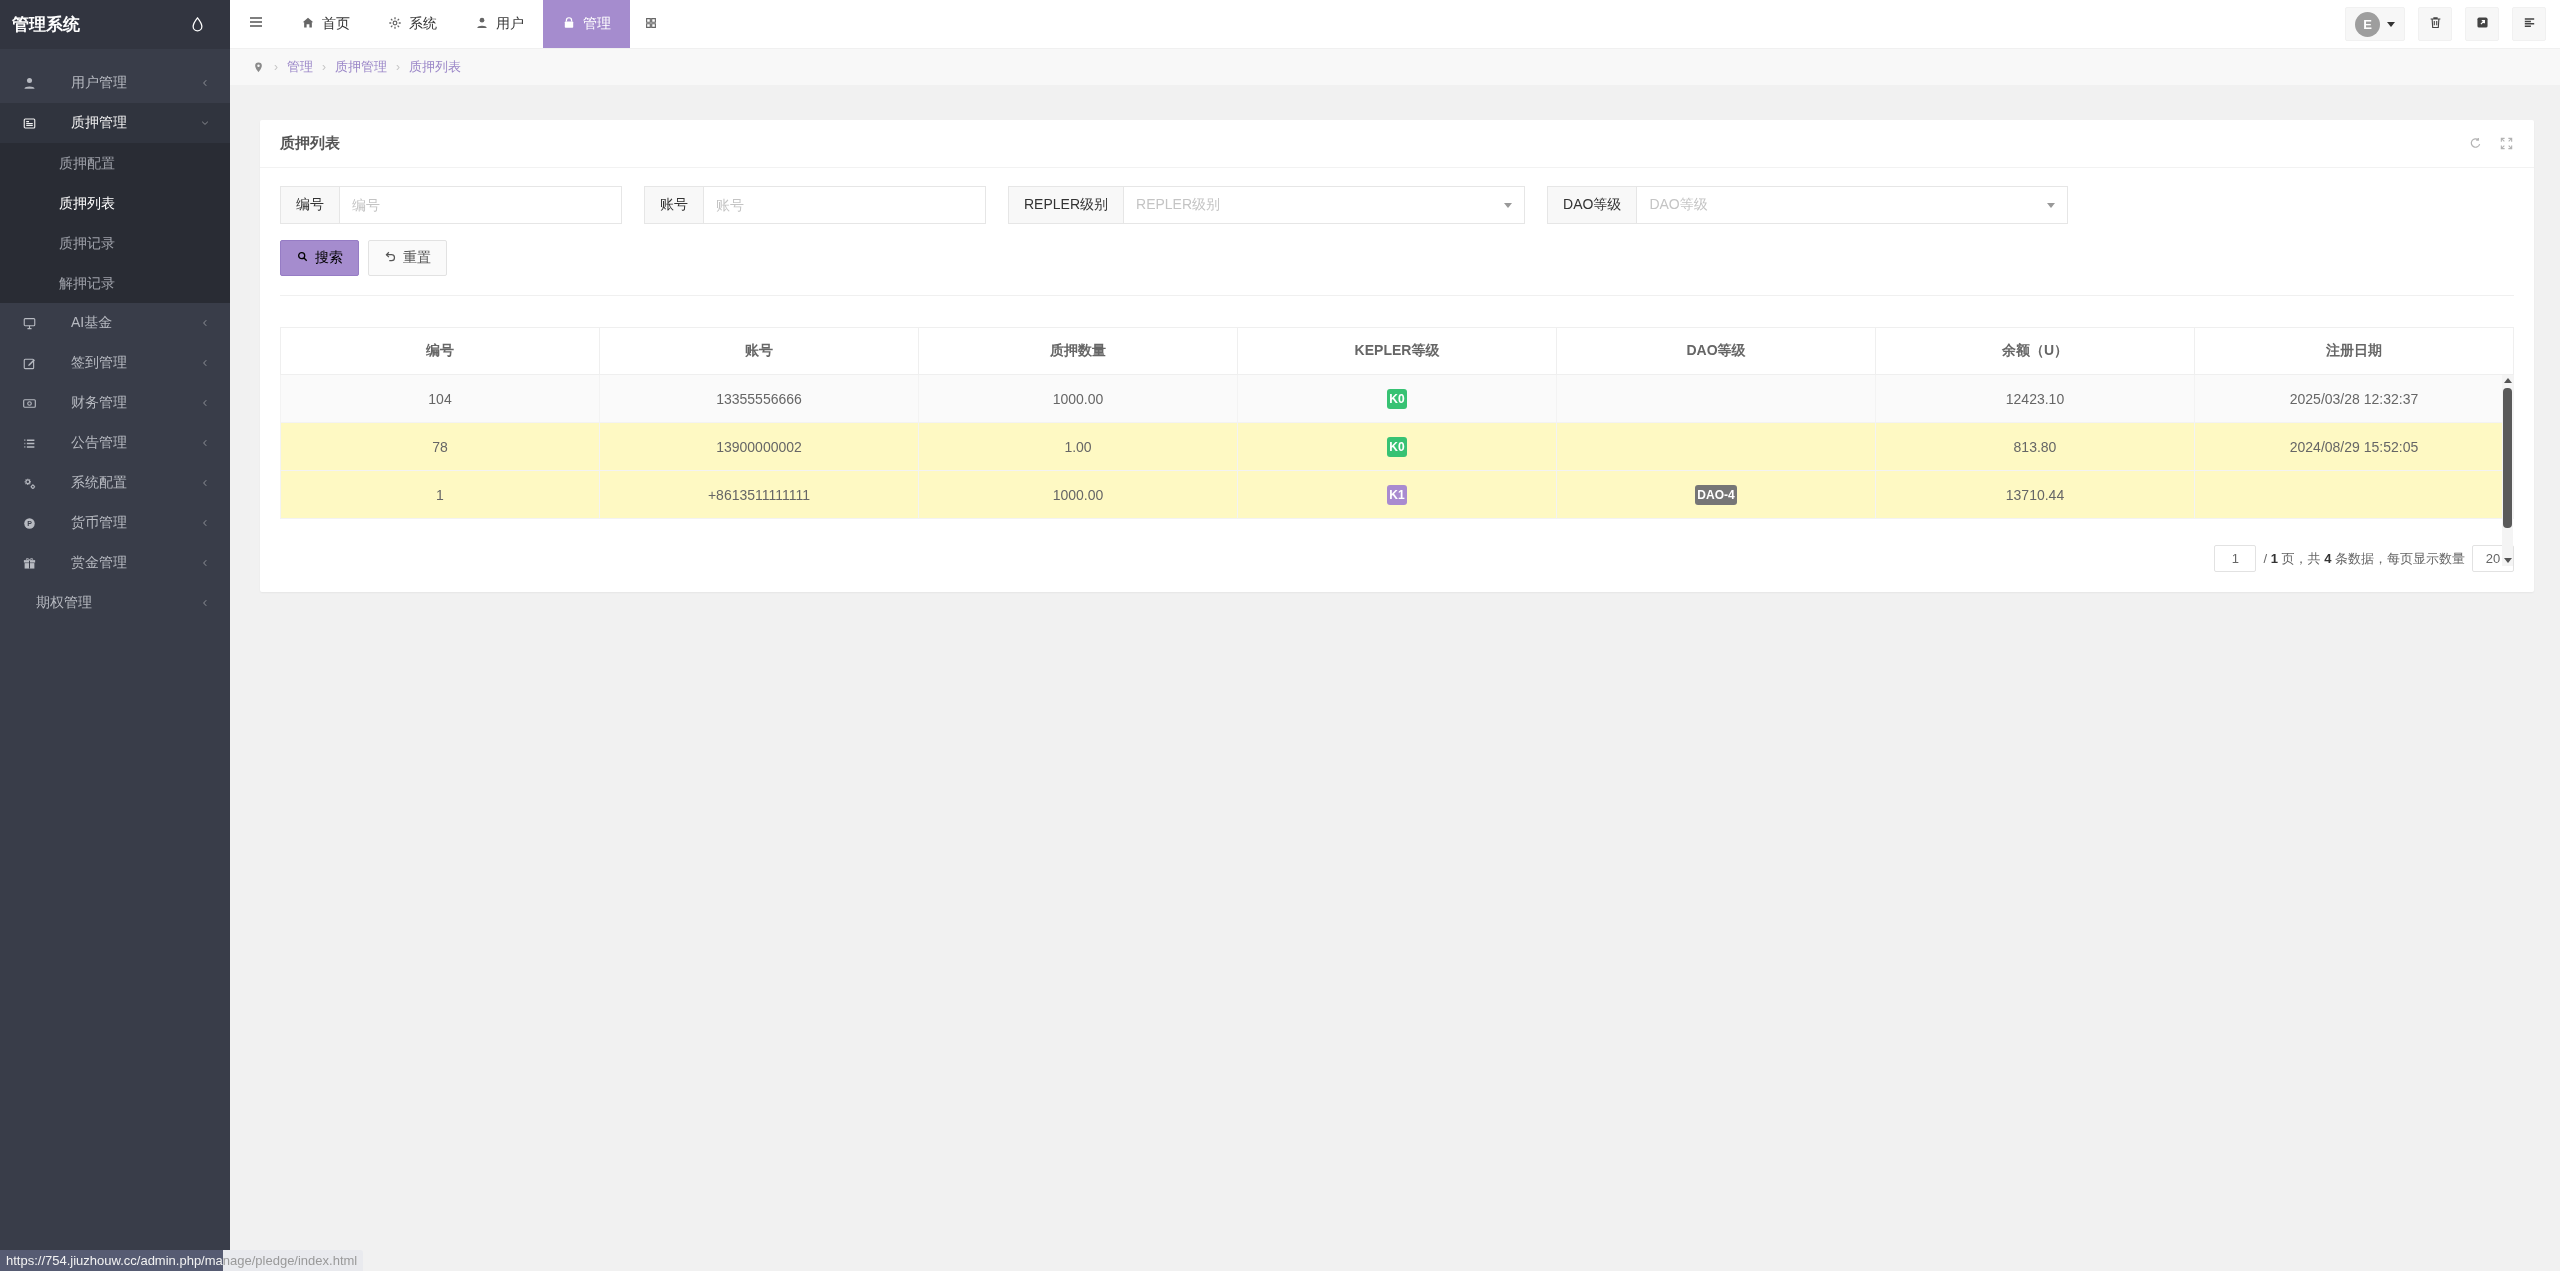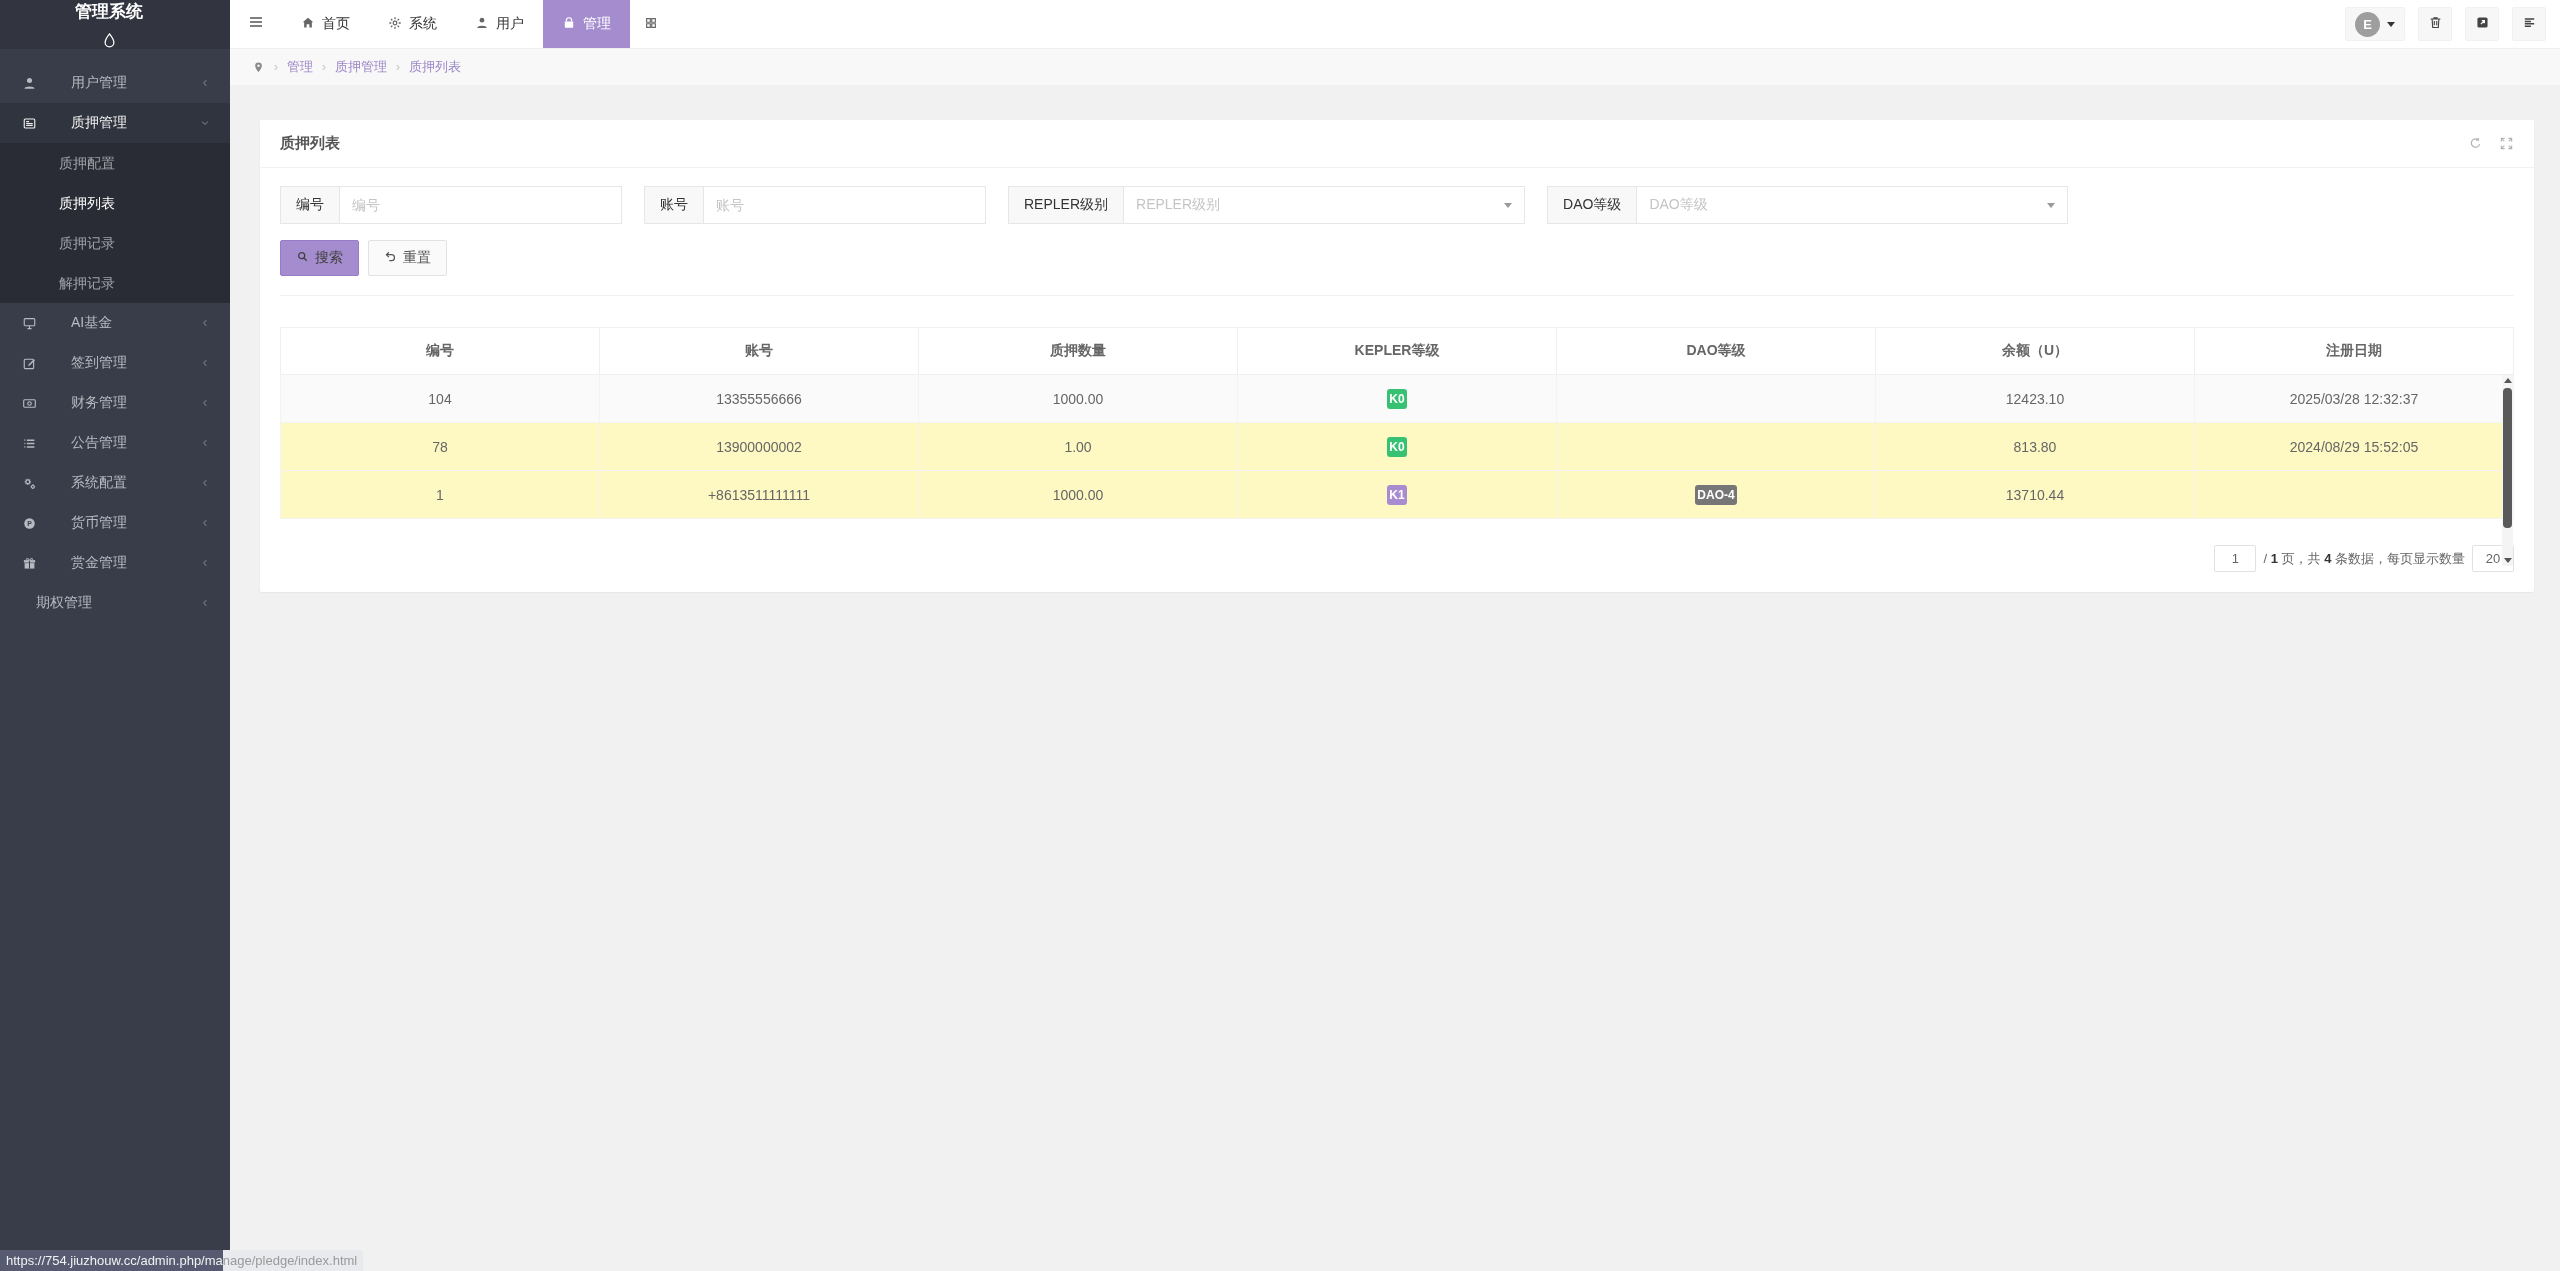--- a/index.html
+++ b/index.html
@@ -3,21 +3,21 @@
 <meta charset="utf-8">
 <style>
   * { margin:0; padding:0; box-sizing:border-box; }
   html,body { width:2560px; height:1271px; overflow:hidden;
     font-family:"Liberation Sans","DejaVu Sans",sans-serif; background:#f1f1f1; }
   .app { display:flex; width:100%; height:100%; position:relative; }
 
   
   .sidebar { width:230px; background:var(--sidebar-bg); flex:0 0 230px; display:flex; flex-direction:column; }
   .side-header { height:49px; display:flex; align-items:center; justify-content:space-between;
-    padding:0 24px 0 12px; color:#fff; font-size:17px; font-weight:bold; background:rgba(0,0,0,.12);flex-direction:column; }
+    padding:0 24px 0 12px; color:#fff; font-size:17px; font-weight:bold; background:rgba(0,0,0,.12); }
   .side-header .icon svg { width:17px; height:17px; display:block; color:#fff; }
   .side-menu { padding-top:14px; flex:1; overflow:hidden; }
   .menu-item { height:40px; display:flex; align-items:center; padding:0 20px 0 22px;
     color:#b7bac1; font-size:14px; cursor:pointer;gap:25px; }
   .menu-item .mi-icon { width:15px; height:15px; margin-right:9px; display:flex; }
   .menu-item .mi-icon svg { width:15px; height:15px; }
   .menu-item .chev { margin-left:auto; color:rgba(255,255,255,.45); display:flex; }
   .menu-item .chev svg { width:10px; height:10px; }
   .menu-group.expanded > .menu-item { background:rgba(0,0,0,.14); color:#f0f0f0; }
   .submenu { background:rgba(0,0,0,.28); }
@@ -76,21 +76,21 @@
   .fake-select { border:1px solid #e6e6e6; display:flex; align-items:center; padding:0 12px;
     font-size:14px; color:#c4c4c4; background:#fff; cursor:pointer; }
   .fake-select .sel-caret { margin-left:auto; width:0; height:0; border-left:4px solid transparent;
     border-right:4px solid transparent; border-top:5px solid #999; }
   .w-kepler { width:402px; } .w-dao { width:432px; }
 
   .btn-row { display:flex; gap:9px; margin-top:16px; }
   .btn { height:36px; display:flex; align-items:center; gap:6px; padding:0 15px; font-size:14px;
     border-radius:2px; cursor:pointer; }
   .btn svg { width:13px; height:13px; }
-  .btn-primary { background:var(--accent); border:1px solid #967cc5; color:#404040; }
+  .btn-primary { background:var(--accent); border:1px solid #967cc5; color:#000000; }
   .btn-default { background:#fafafa; border:1px solid #e2e2e2; color:#555; }
 
   .divider { border:none; border-top:1px solid #f0f0f0; margin-top:19px; }
 
   .table-wrap { margin-top:31px; position:relative; }
   table { width:100%; border-collapse:collapse; table-layout:fixed; }
   th { height:47px; font-size:14px; font-weight:bold; color:#666; border:1px solid #efefef; background:#fff; }
   td { height:48px; text-align:center; font-size:14px; color:#666; border:1px solid #f3f3f3; background:#fef9c3; }
   tr.striped td { background:#fafafa; }
   .badge { display:inline-block; padding:4px 2px; border-radius:3px; color:#fff;

